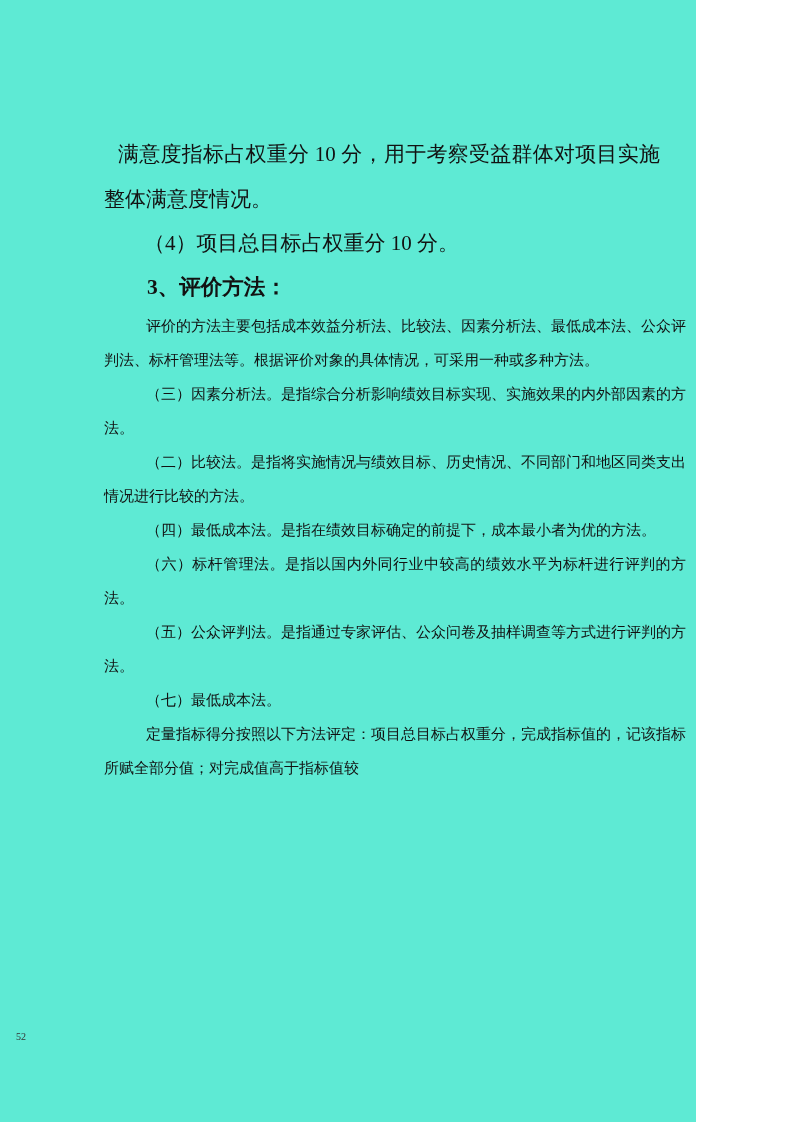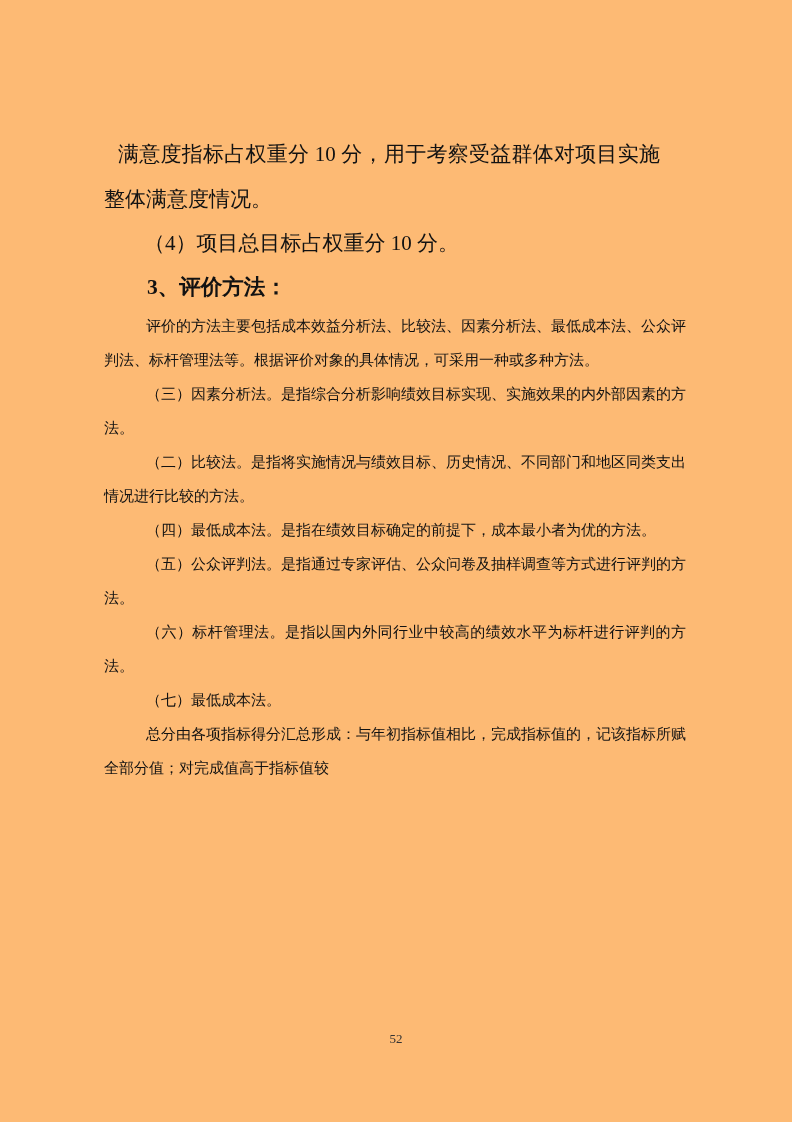--- a/index.html
+++ b/index.html
@@ -3,23 +3,23 @@
 <meta charset="utf-8">
 <title>Document Page</title>
 <style>
   html, body {
     margin: 0;
     padding: 0;
     background: #ffffff;
   }
   .page {
     position: relative;
-    width: 792px;
+    width: 696px;
     height: 1122px;
-    background: #fdba74;
+    background: #5eead4;
     overflow: hidden;
     font-family: "Liberation Serif", "DejaVu Serif", serif;
     color: #121212;
   }
   .content {
     position: absolute;
     left: 104px;
     top: 132px;
     width: 582px;
   }
@@ -53,24 +53,24 @@
   .body-p {
     text-indent: 42px;
     font-size: 15px;
     line-height: 34px;
   }
   .page-number {
     position: absolute;
     left: 0;
     right: 0;
     top: 1031px;
-    text-align: center;
-    font-size: 13px;
+    font-size: 10px;
     color: #333333;
     font-family: "Liberation Serif", "DejaVu Serif", serif;
+    padding-left: 16px;
   }
 </style>
 </head>
 <body>
 
 <div class="page">
   <div class="content">
     <p class="opening">满意度指标占权重分 10 分，用于考察受益群体对项目实施整体满意度情况。</p>
     <p class="lead-item">（4）项目总目标占权重分 10 分。</p>
     <h2 class="heading">3、评价方法：</h2>
@@ -78,24 +78,24 @@
 
         <p class="body-p">评价的方法主要包括成本效益分析法、比较法、因素分析法、最低成本法、公众评判法、标杆管理法等。根据评价对象的具体情况，可采用一种或多种方法。</p>
 
 
         <p class="body-p">（三）因素分析法。是指综合分析影响绩效目标实现、实施效果的内外部因素的方法。</p>
 
         <p class="body-p">（二）比较法。是指将实施情况与绩效目标、历史情况、不同部门和地区同类支出情况进行比较的方法。</p>
 
         <p class="body-p">（四）最低成本法。是指在绩效目标确定的前提下，成本最小者为优的方法。</p>
 
+        <p class="body-p">（六）标杆管理法。是指以国内外同行业中较高的绩效水平为标杆进行评判的方法。</p>
+
         <p class="body-p">（五）公众评判法。是指通过专家评估、公众问卷及抽样调查等方式进行评判的方法。</p>
-
-        <p class="body-p">（六）标杆管理法。是指以国内外同行业中较高的绩效水平为标杆进行评判的方法。</p>
 
         <p class="body-p">（七）最低成本法。</p>
 
 
-        <p class="body-p">总分由各项指标得分汇总形成：与年初指标值相比，完成指标值的，记该指标所赋全部分值；对完成值高于指标值较</p>
+        <p class="body-p">定量指标得分按照以下方法评定：项目总目标占权重分，完成指标值的，记该指标所赋全部分值；对完成值高于指标值较</p>
       </div>
   </div>
   <div class="page-number">52</div>
 </div>
 
 </body></html>

